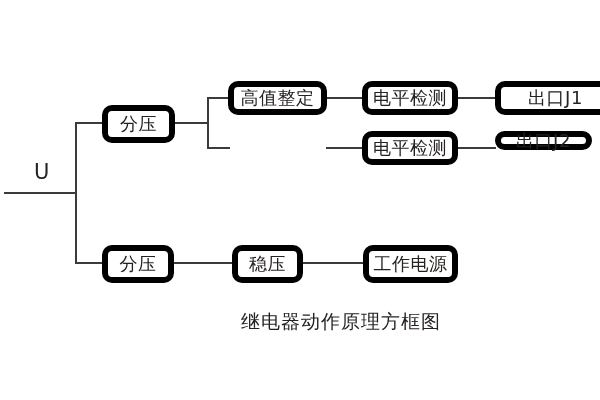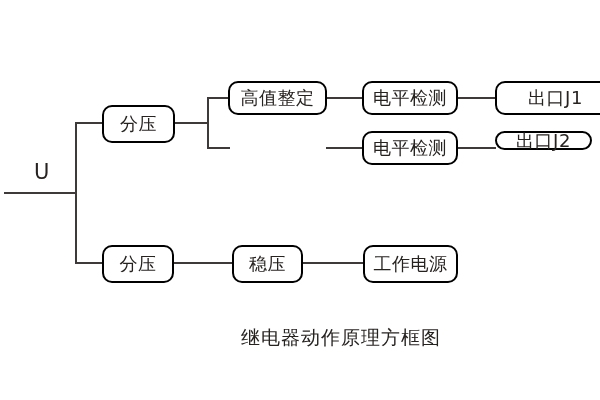--- a/index.html
+++ b/index.html
@@ -16,21 +16,21 @@
     color: #262220;
     overflow: hidden;
   }
   .line {
     position: absolute;
     background: #3e3a39;
   }
   .node {
     position: absolute;
     box-sizing: border-box;
-    border: 2px solid #000000;
+    border: 6px solid #000000;
     border-radius: 10px;
     background: #ffffff;
     display: flex;
     align-items: center;
     justify-content: center;
     font-size: 18px;
     letter-spacing: 0.5px;
     white-space: nowrap;
   }
   
@@ -69,21 +69,20 @@
   }
   .caption {
     position: absolute;
     left: 201px;
     top: 309px;
     width: 280px;
     text-align: center;
     font-size: 19px;
     letter-spacing: 1px;
     color: #262220;
-    margin-top: 16px;
   }
 </style>
 </head>
 <body>
 
 <div class="canvas">
 
   <span class="u-label">U</span>
 
   <div class="line l-input"></div>

